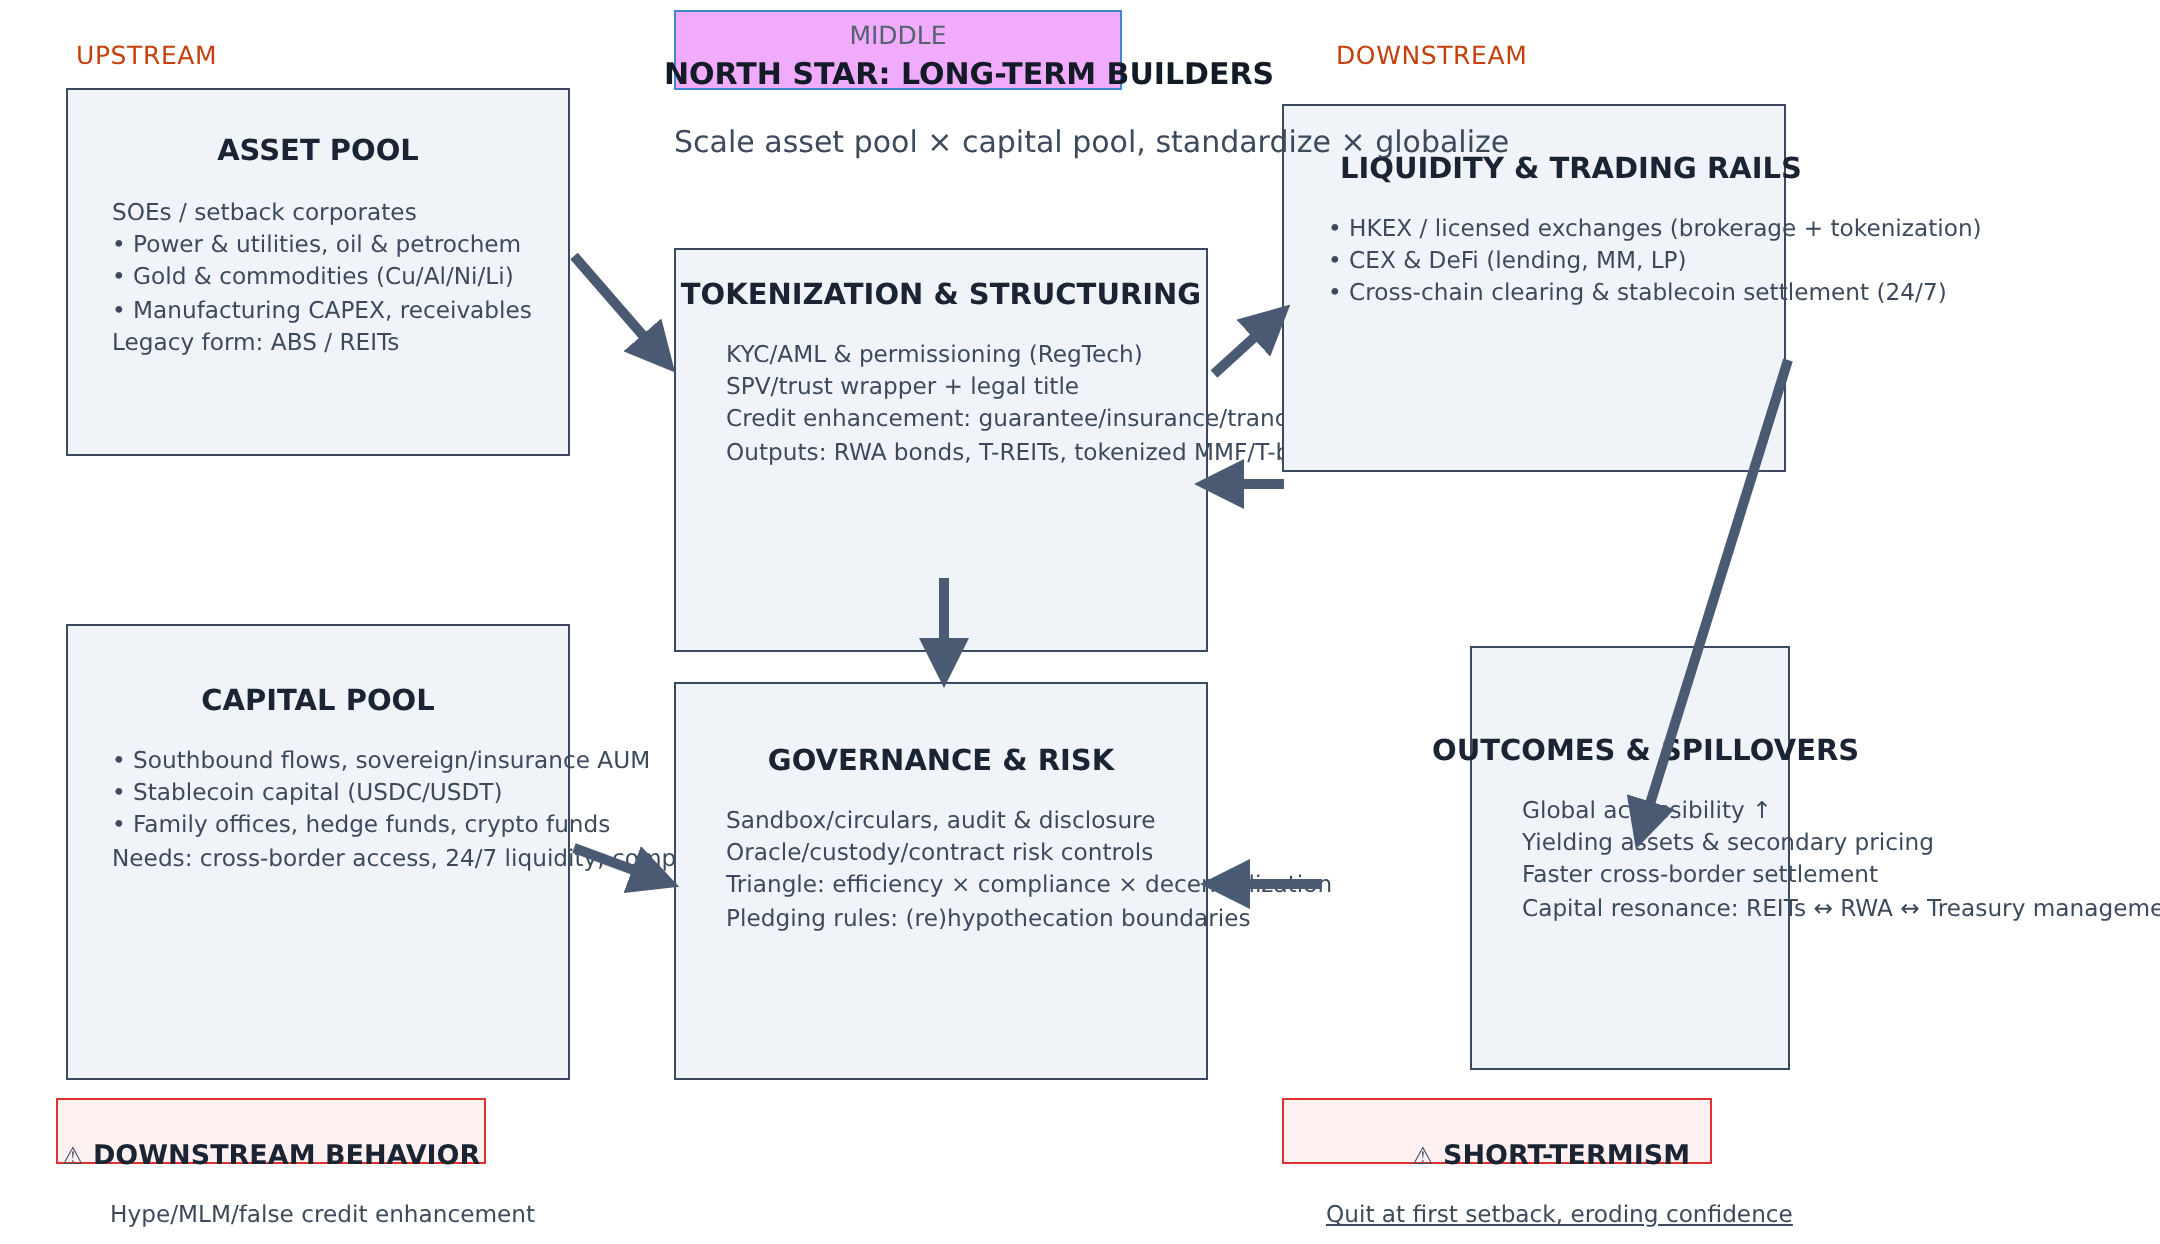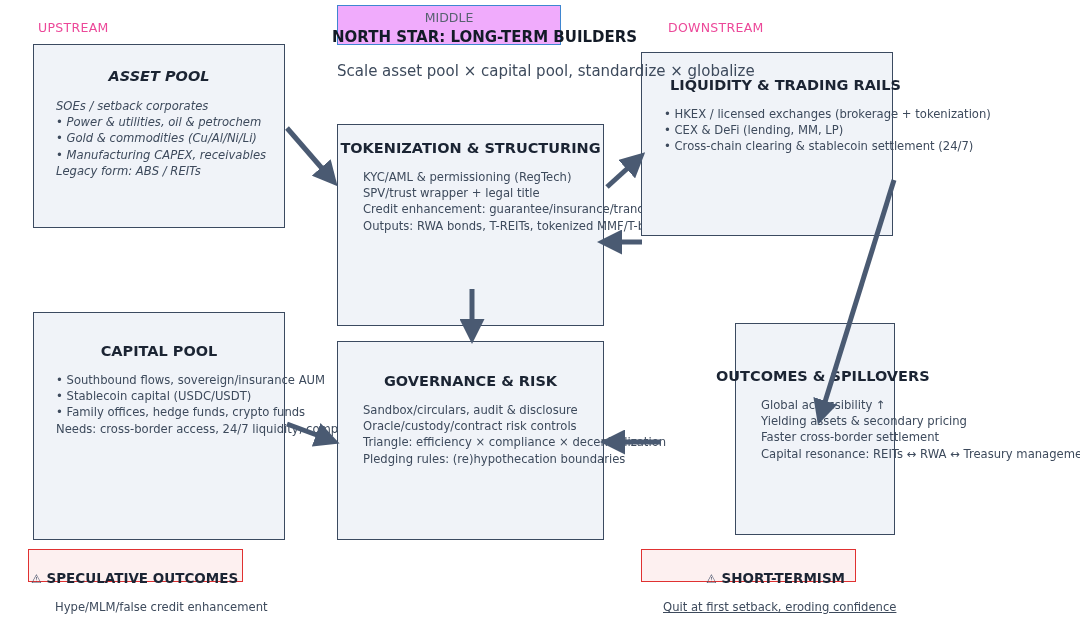--- a/index.html
+++ b/index.html
@@ -7,21 +7,21 @@
   body{
     width:1080px;height:622px;background:#ffffff;
     font-family:"DejaVu Sans","Liberation Sans",sans-serif;
     position:relative;overflow:hidden;
     color:#2e3a4e;
   }
   .stage{position:absolute;left:0;top:0;width:1080px;height:622px;}
   svg.arrows{position:absolute;left:0;top:0;width:1080px;height:622px;pointer-events:none;z-index:5;}
 
   .zone-label{
-    position:absolute;font-size:12.5px;color:#ec4899;letter-spacing:.3px;
+    position:absolute;font-size:12.5px;color:#c2410c;letter-spacing:.3px;
     white-space:nowrap;z-index:3;
   }
 
   .box{
     position:absolute;background:#f0f3f8;border:1.6px solid #3b4a60;
     box-sizing:border-box;z-index:2;
   }
   .box .b-title{
     position:absolute;left:0;right:0;text-align:center;
     font-weight:bold;font-size:14.5px;color:#1b2433;white-space:nowrap;
@@ -71,21 +71,21 @@
 
   <div class="zone-label" style="left:38px;top:20px;">UPSTREAM</div>
   <div class="zone-label" style="left:668px;top:20px;">DOWNSTREAM</div>
 
   <div class="northstar">
     <div class="ns-sub">MIDDLE</div>
     <div class="ns-title">NORTH STAR: LONG-TERM BUILDERS</div>
   </div>
   <div class="ns-caption">Scale asset pool × capital pool, standardize × globalize</div>
 
-  <div class="box" style="left:33px;top:44px;width:252px;height:184px;font-style:italic;">
+  <div class="box" style="left:33px;top:44px;width:252px;height:184px;">
     <div class="b-title" style="top:23px;">ASSET POOL</div>
     <div class="b-body" style="left:22px;top:53px;">
       <div>SOEs / setback corporates</div>
       <div>• Power &amp; utilities, oil &amp; petrochem</div>
       <div>• Gold &amp; commodities (Cu/Al/Ni/Li)</div>
       <div>• Manufacturing CAPEX, receivables</div>
       <div>Legacy form: ABS / REITs</div>
     </div>
   </div>
 
@@ -134,21 +134,21 @@
       <div>Global accessibility ↑</div>
       <div>Yielding assets &amp; secondary pricing</div>
       <div>Faster cross-border settlement</div>
       <div>Capital resonance: REITs ↔ RWA ↔ Treasury management</div>
     </div>
   </div>
 
   <div class="riskbox" style="left:28px;top:549px;width:215px;height:33px;"></div>
   <div class="risk-title" style="left:31px;top:570px;">
     <span class="warn">⚠</span>
-    <span>SPECULATIVE OUTCOMES</span>
+    <span>DOWNSTREAM BEHAVIOR</span>
   </div>
   <div class="risk-note" style="left:55px;top:600px;">Hype/MLM/false credit enhancement</div>
 
   <div class="riskbox" style="left:641px;top:549px;width:215px;height:33px;"></div>
   <div class="risk-title" style="left:678px;top:570px;margin-left:28px;">
     <span class="warn">⚠</span>
     <span>SHORT-TERMISM</span>
   </div>
   <div class="risk-note" style="left:663px;top:600px;text-decoration:underline;">Quit at first setback, eroding confidence</div>
 

